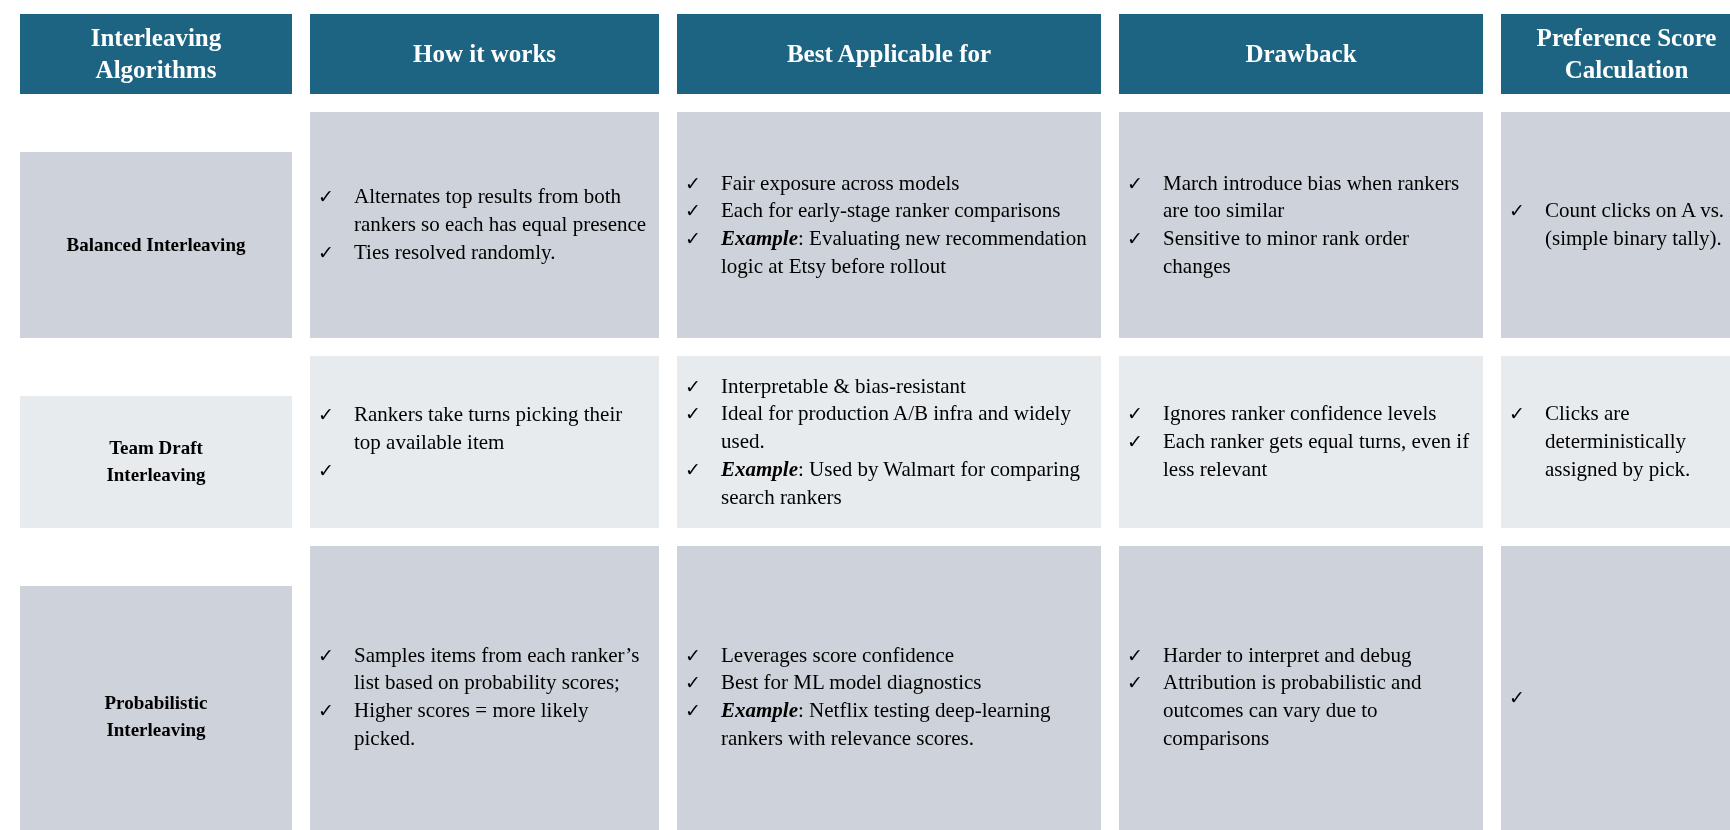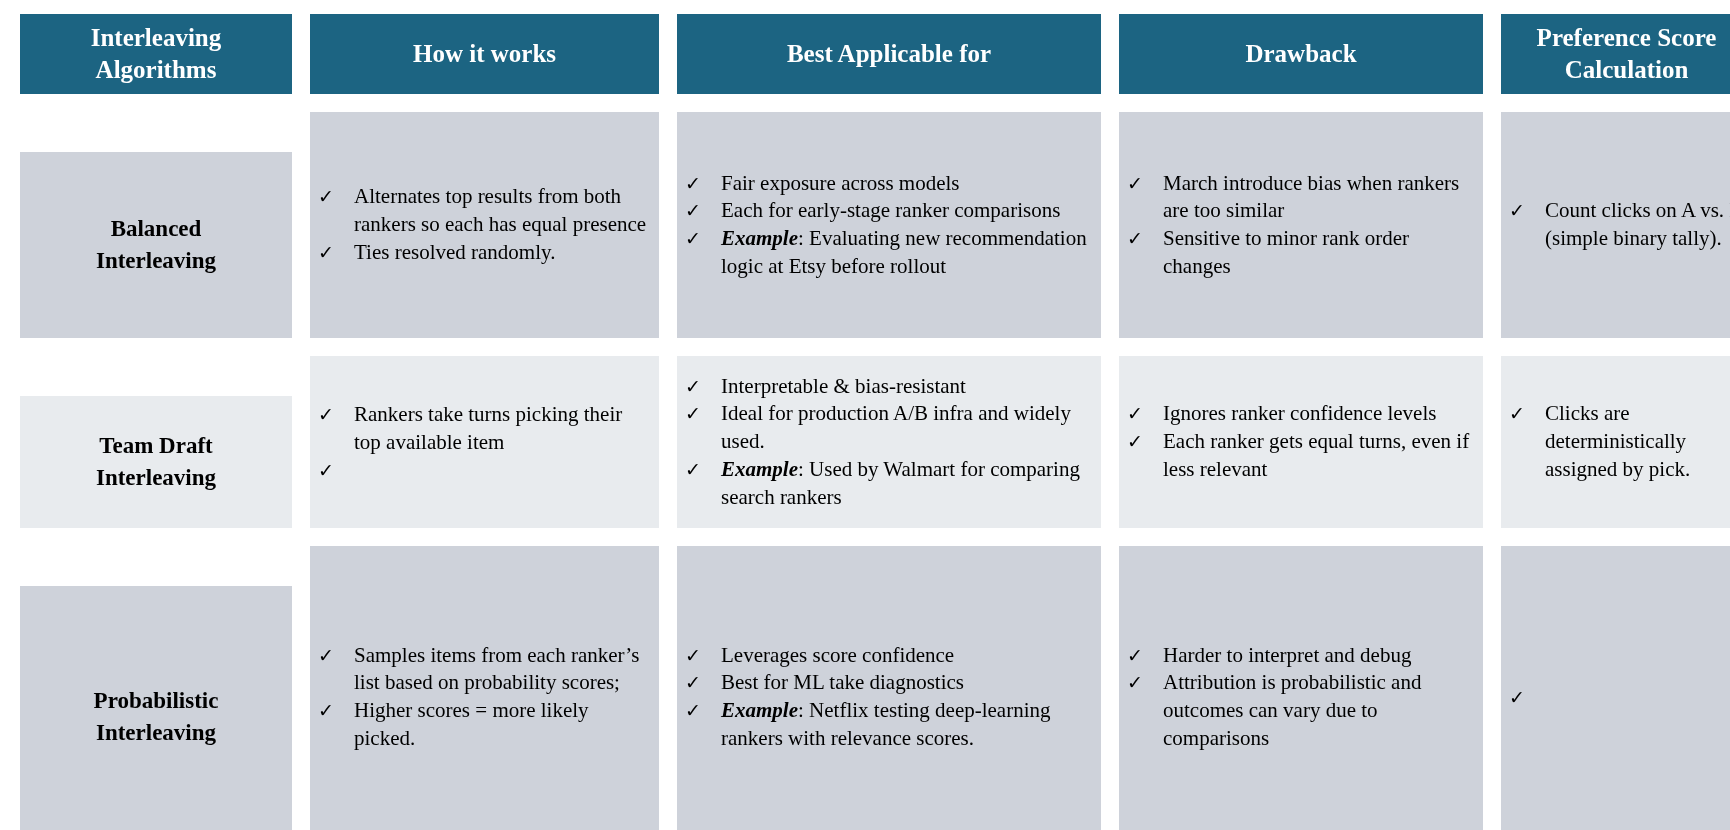--- a/index.html
+++ b/index.html
@@ -37,21 +37,21 @@
     text-align: center;
     align-items: center;
     padding: 4px 10px;
   }
   .r0 { background: var(--row-dark); }
   .r1 { background: var(--row-light); }
   .name {
     align-items: center;
     text-align: center;
     font-weight: bold;
-    font-size: 23px;
+    font-size: 19px;
     line-height: 1.4;
     color: var(--body-text);
     margin-top: 40px;
   }
   .name span { display: inline-block; max-width: 190px; }
   .bullets { padding: 4px 8px 4px 8px; }
   .bullet {
     display: flex;
     align-items: flex-start;
     color: var(--body-text);
@@ -206,21 +206,21 @@
         </div>
       </div>
       <div class="cell r0">
         <div class="bullets">
           <div class="bullet">
             <span class="check">✓</span>
             <span class="btext">Leverages score confidence</span>
           </div>
           <div class="bullet">
             <span class="check">✓</span>
-            <span class="btext">Best for ML take diagnostics</span>
+            <span class="btext">Best for ML model diagnostics</span>
           </div>
           <div class="bullet">
             <span class="check">✓</span>
             <span class="btext"><span class="em">Example</span>: Netflix testing deep-learning rankers with relevance scores.</span>
           </div>
         </div>
       </div>
       <div class="cell r0">
         <div class="bullets">
           <div class="bullet">

